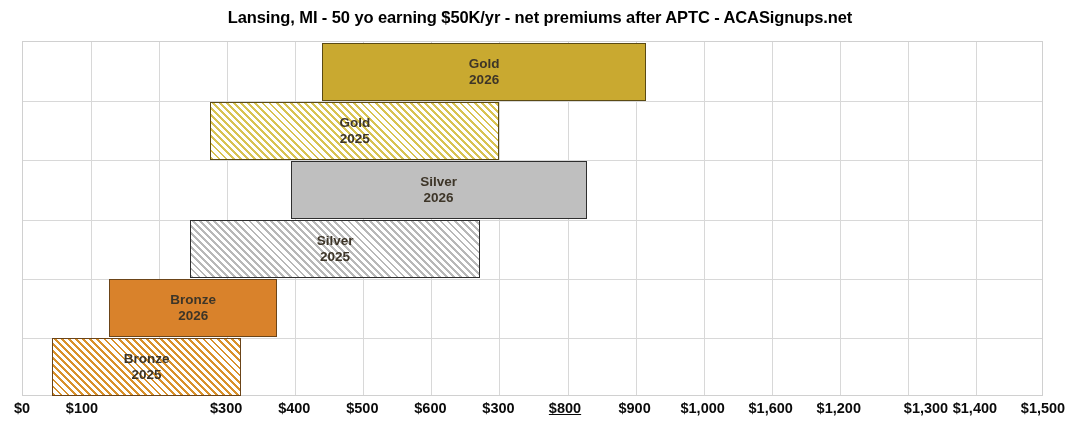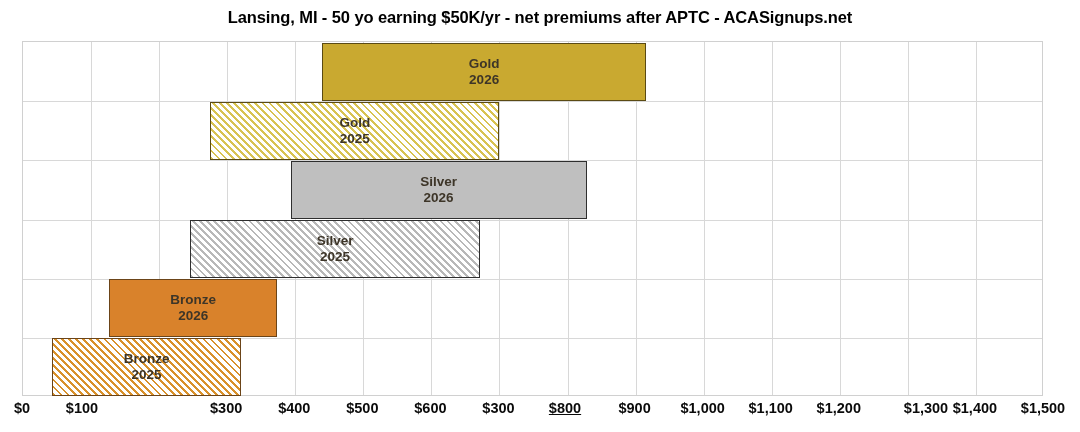--- a/index.html
+++ b/index.html
@@ -198,20 +198,20 @@
       <div class="tick-label" style="left: 82px; text-align: center;">$100</div>
       <div class="tick-label" style="left: 158.133px; margin-top: 42px;">$200</div>
       <div class="tick-label" style="left: 226.2px; text-align: right;">$300</div>
       <div class="tick-label" style="left: 294.267px;">$400</div>
       <div class="tick-label" style="left: 362.333px;">$500</div>
       <div class="tick-label" style="left: 430.4px;">$600</div>
       <div class="tick-label" style="left: 498.467px;">$300</div>
       <div class="tick-label" style="left: 565px; text-decoration: underline;">$800</div>
       <div class="tick-label" style="left: 634.6px;">$900</div>
       <div class="tick-label" style="left: 702.667px;">$1,000</div>
-      <div class="tick-label" style="left: 770.733px;">$1,100</div>
+      <div class="tick-label" style="left: 770.733px;">$1,600</div>
       <div class="tick-label" style="left: 838.8px;">$1,200</div>
       <div class="tick-label" style="left: 914px; margin-left: 12px;">$1,300</div>
       <div class="tick-label" style="left: 974.933px;">$1,400</div>
       <div class="tick-label" style="left: 1043px;">$1,500</div>
     </div>
 
 </div>
 
 </body></html>

